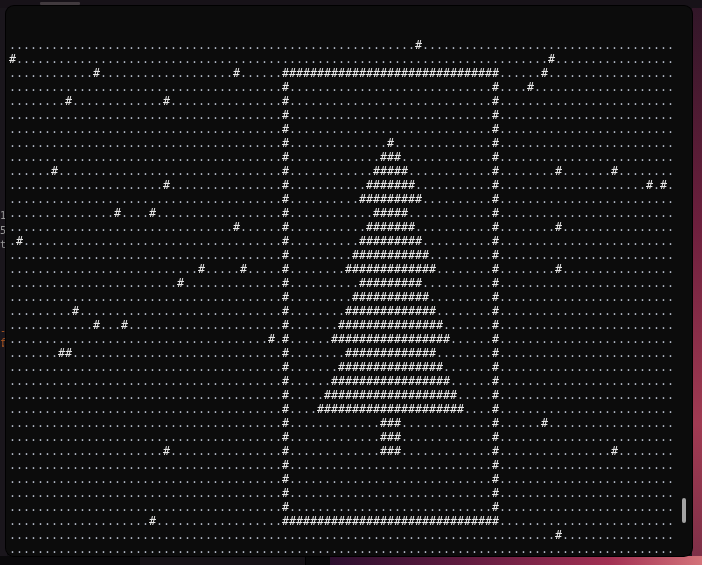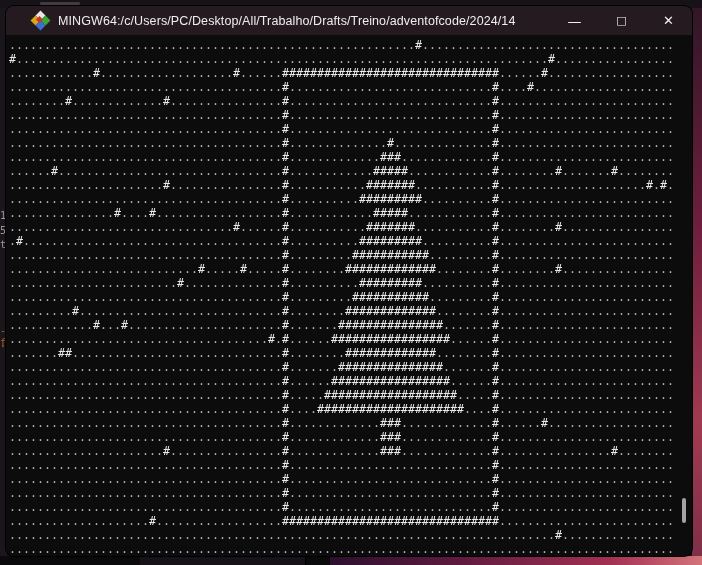--- a/index.html
+++ b/index.html
@@ -65,35 +65,20 @@
     </div>
 
   <div class="desk-bottom">
     <span class="seam"></span>
     <span class="mid"></span>
     <span class="bar" style="background: linear-gradient(90deg, rgb(44, 15, 46) 0%, rgb(95, 27, 63) 35%, rgb(162, 48, 82) 75%, rgb(212, 115, 122) 100%);"></span>
   </div>
 
   <div class="win">
 
-    <div class="titlebar">
-      <span class="appicon">
-        <i class="dn"></i>
-          <i class="dw"></i>
-          <i class="de"></i>
-          <i class="ds"></i>
-          <i class="dc"></i>
-      </span>
-      <span class="title">MINGW64:/c/Users/PC/Desktop/All/Trabalho/Drafts/Treino/adventofcode/2024/14</span>
-      <span class="ctrls">
-        <span class="cbtn min">—</span>
-        <span class="cbtn max">□</span>
-        <span class="cbtn cls">✕</span>
-      </span>
-    </div>
 
     <div class="screen">
       <div class="grid" style="color: rgb(174, 181, 194);">
           <div class="trow">..........................................................<span class="h">#</span>....................................</div>
           <div class="trow"><span class="h">#</span>............................................................................<span class="h">#</span>.................</div>
           <div class="trow">............<span class="h">#</span>...................<span class="h">#</span>......<span class="h">###############################</span>......<span class="h">#</span>..................</div>
           <div class="trow">.......................................<span class="h">#</span>.............................<span class="h">#</span>....<span class="h">#</span>....................</div>
           <div class="trow">........<span class="h">#</span>.............<span class="h">#</span>................<span class="h">#</span>.............................<span class="h">#</span>.........................</div>
           <div class="trow">.......................................<span class="h">#</span>.............................<span class="h">#</span>.........................</div>
           <div class="trow">.......................................<span class="h">#</span>.............................<span class="h">#</span>.........................</div>

